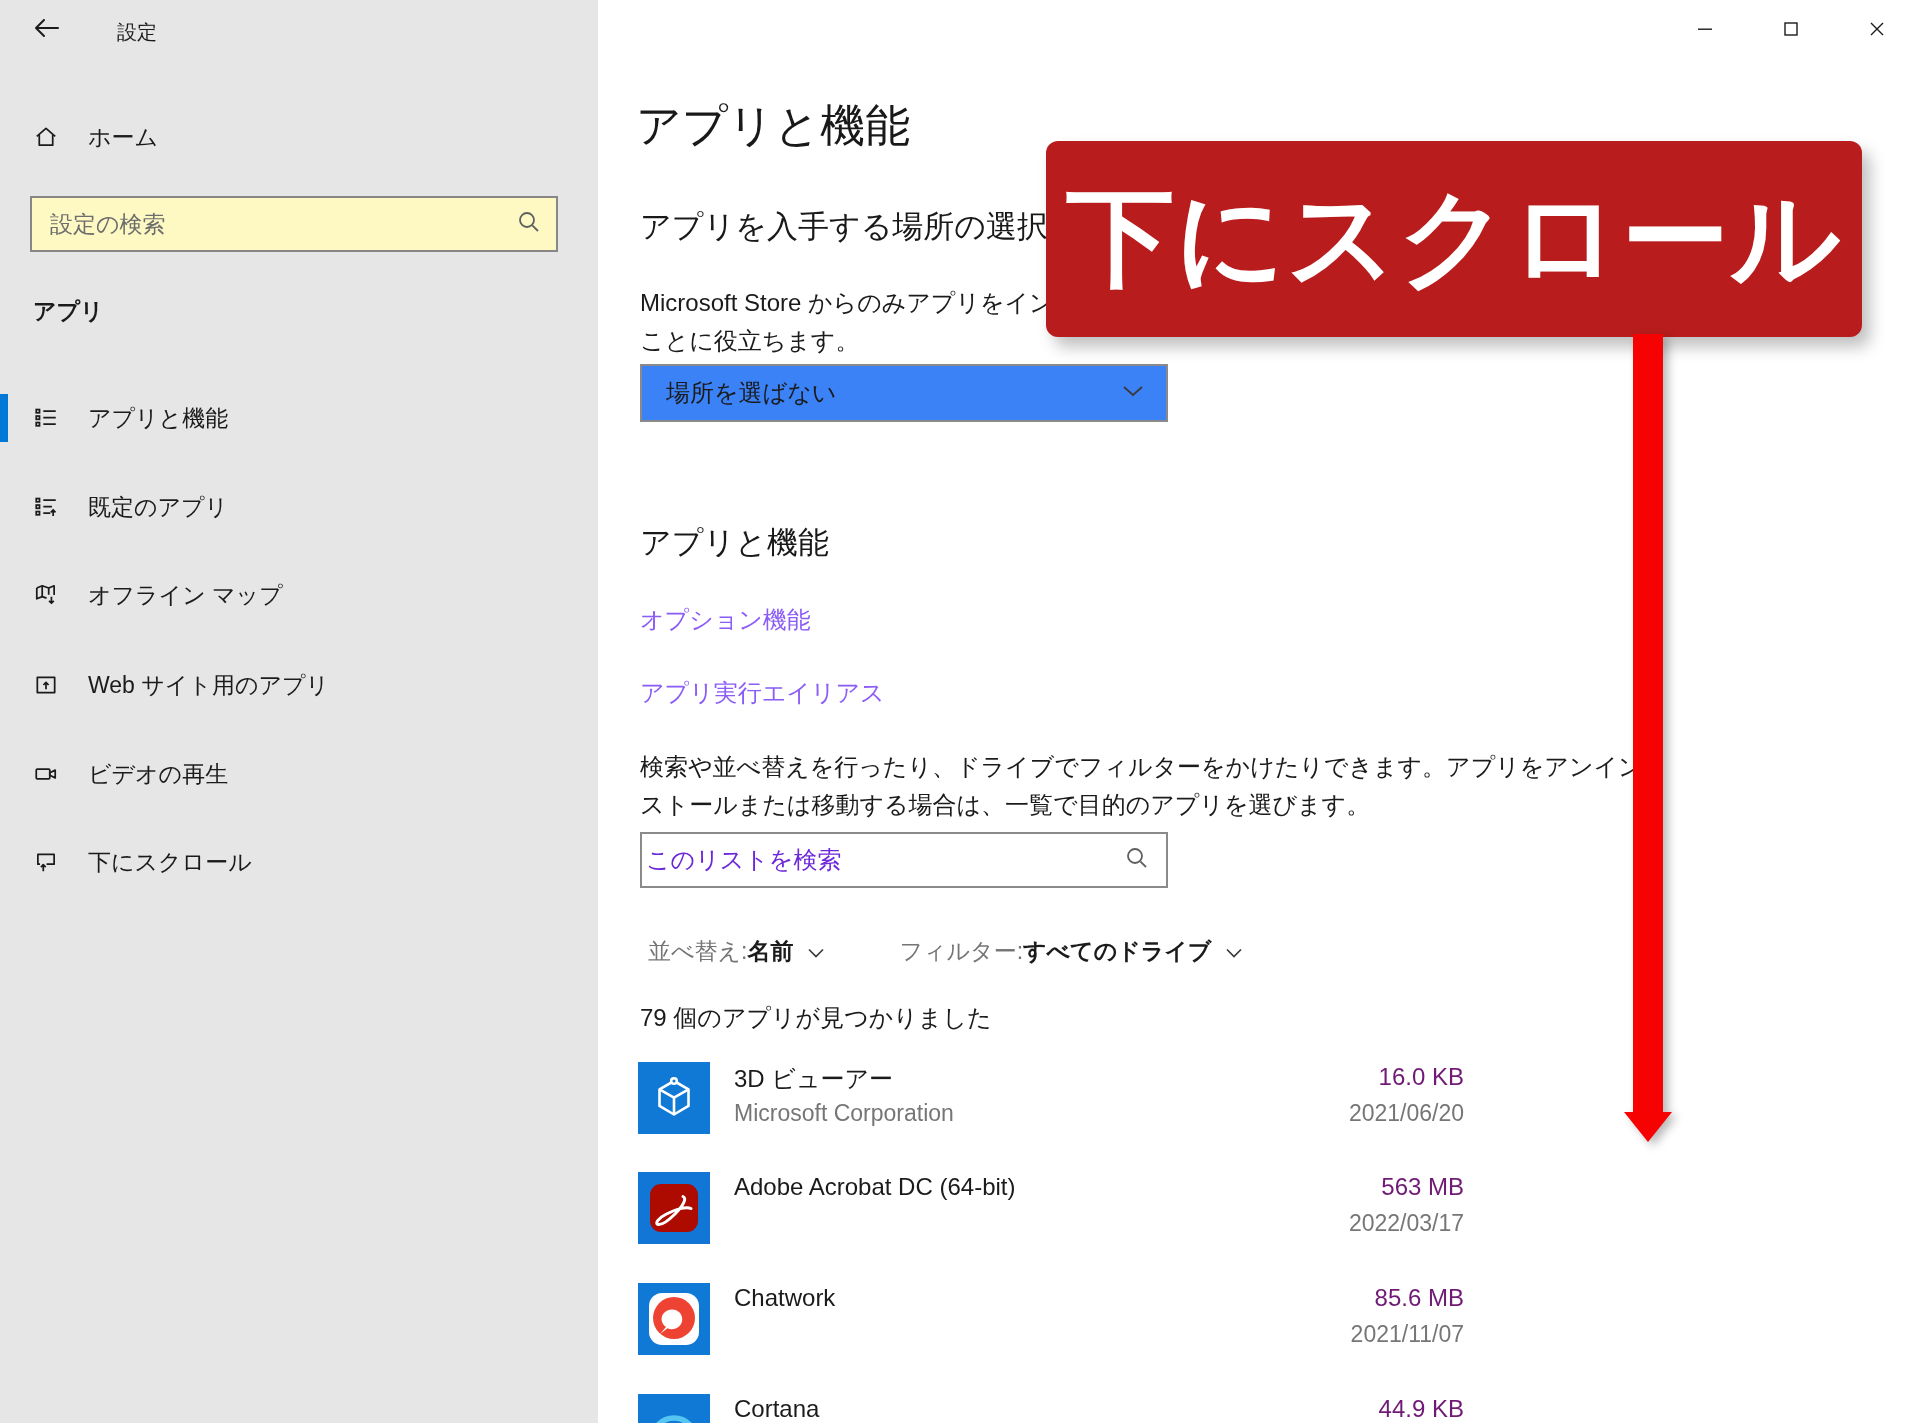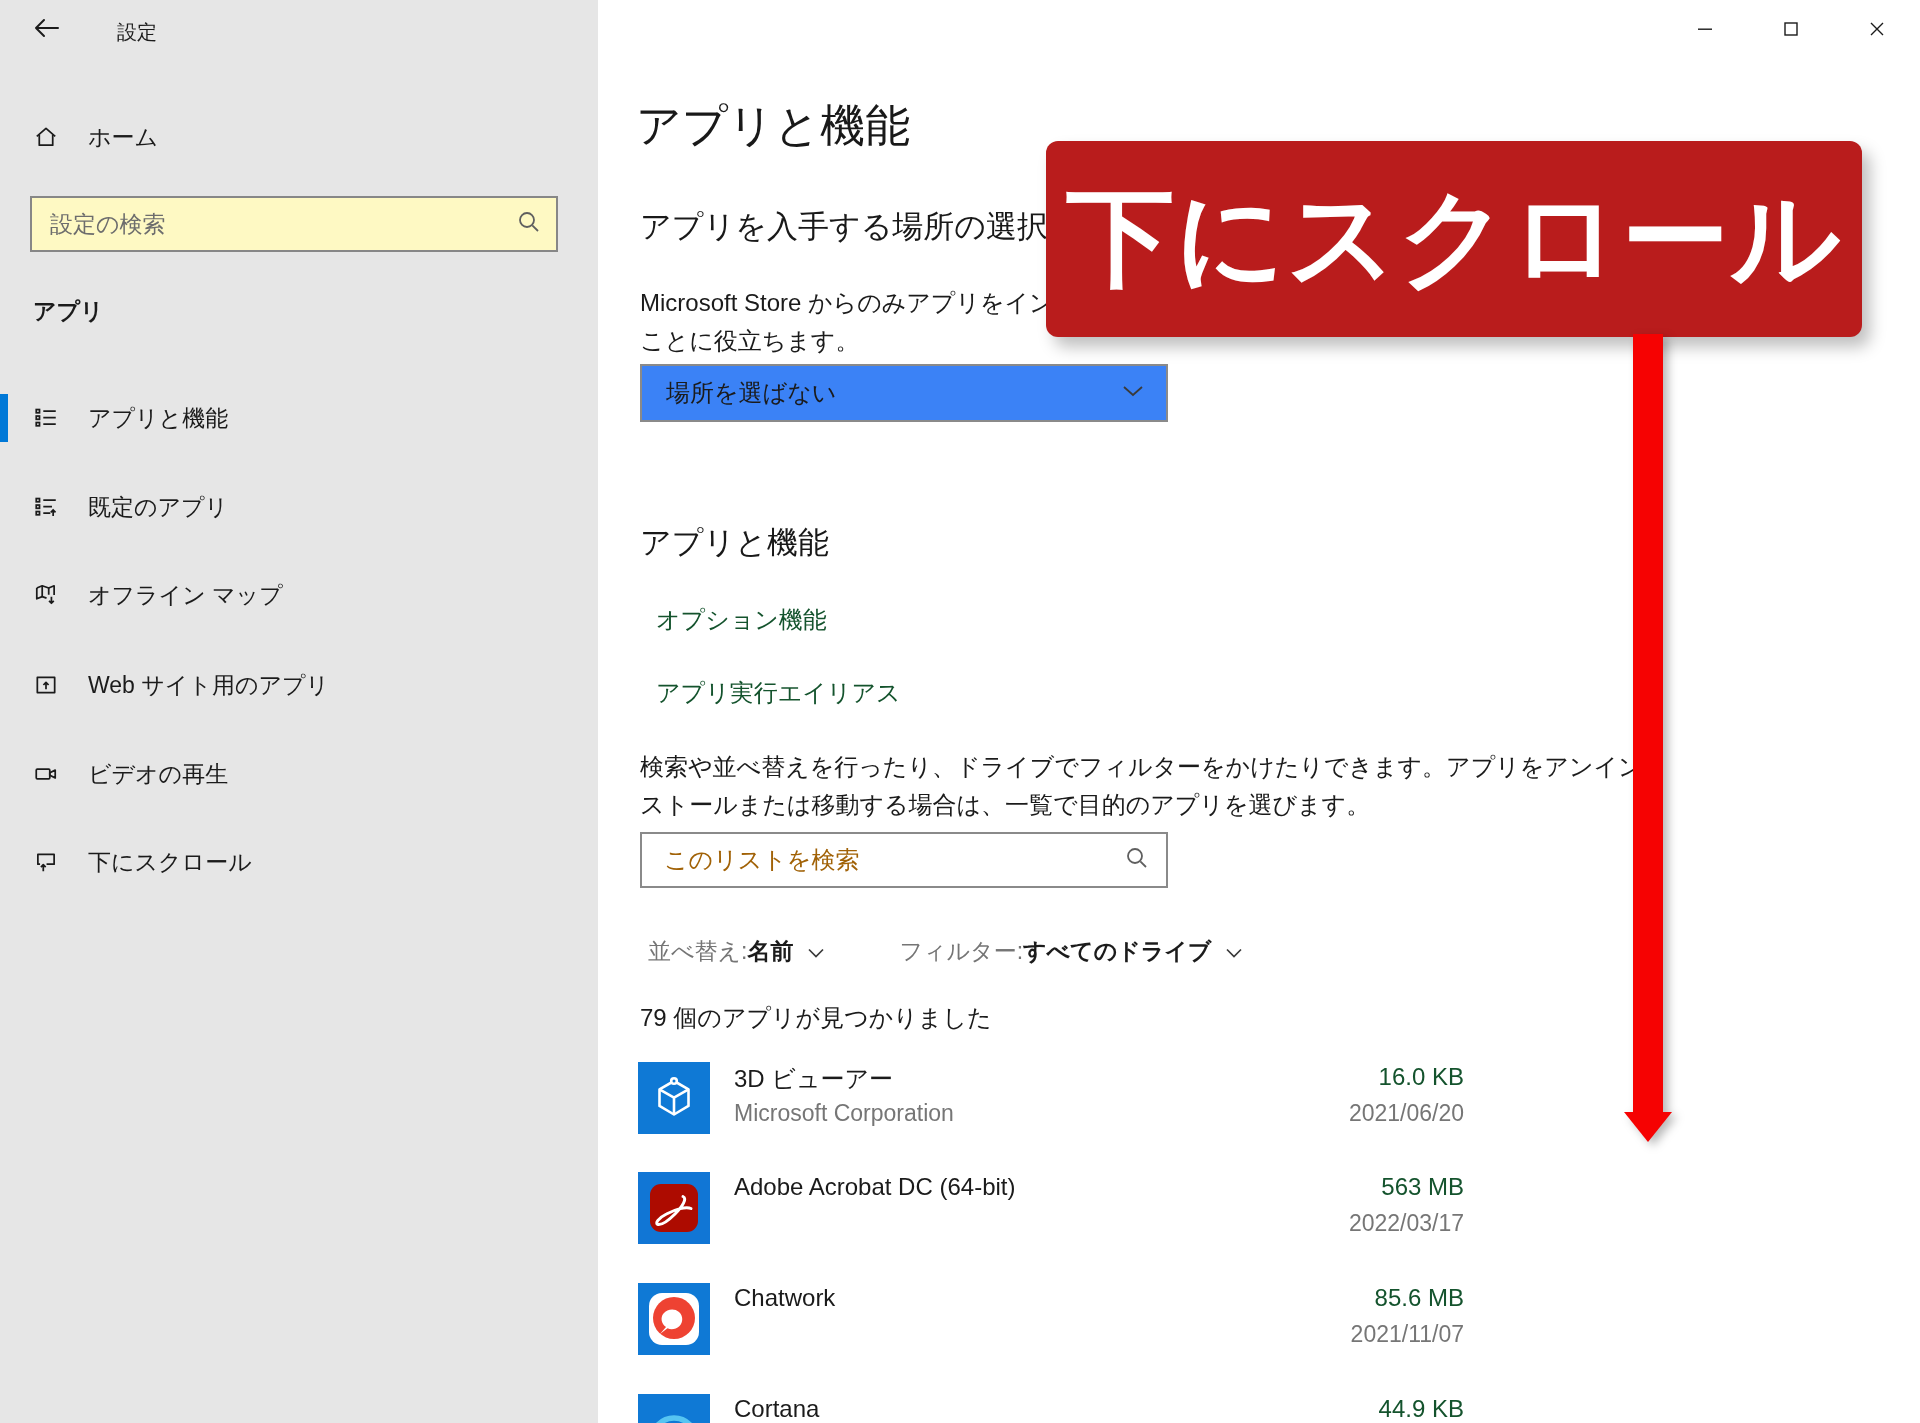--- a/index.html
+++ b/index.html
@@ -31,46 +31,46 @@
     position:absolute;left:30px;top:196px;width:524px;height:52px;background:#fef9c3;
     border:2px solid #878787;display:flex;align-items:center;
   }
   .side-search .ph{margin-left:18px;font-size:23px;color:#6d6d6d;flex:1;}
   .side-search .mag{margin-right:14px;}
 
   
   .page-title{left:636px;top:96px;font-size:45px;font-weight:400;color:#191919;}
   .sec-heading{font-size:31px;font-weight:400;color:#191919;white-space:nowrap;}
   .body-text{font-size:24px;line-height:38px;color:#1b1b1b;white-space:nowrap;}
-  .link{font-size:24px;color:#14532d;white-space:nowrap;margin-left:16px;}
+  .link{font-size:24px;color:#8b5cf6;white-space:nowrap;}
   .combo{
     left:640px;top:364px;width:524px;height:54px;border:2px solid #8a8a8a;background:#3b82f6;
     display:flex;align-items:center;
   }
   .combo .val{margin-left:24px;font-size:24px;flex:1;}
   .combo .chev{margin-right:22px;}
   .list-search{
     left:640px;top:832px;width:524px;height:52px;border:2px solid #8a8a8a;background:#fff;
     display:flex;align-items:center;
   }
-  .list-search .ph{margin-left:22px;font-size:24px;color:#a16207;flex:1;}
+  .list-search .ph{margin-left:4px;font-size:24px;color:#6d28d9;flex:1;}
   .list-search .mag{margin-right:16px;}
   .sortbar{left:648px;top:936px;display:flex;align-items:center;font-size:23px;}
   .sortbar .lab{color:#757575;}
   .sortbar .val{color:#1b1b1b;font-weight:600;}
   .sortbar .chev{margin-left:14px;}
   .sortbar .gap{width:74px;}
   .count{left:640px;top:1002px;font-size:24px;color:#1b1b1b;}
 
   
   .app-row{position:absolute;left:638px;width:826px;height:74px;}
   .tile{position:absolute;left:0;top:0;width:72px;height:72px;background:#0f79d5;overflow:hidden;}
   .app-name{position:absolute;left:96px;top:1px;font-size:24px;color:#1b1b1b;white-space:nowrap;}
   .app-pub{position:absolute;left:96px;top:38px;font-size:23px;color:#767676;white-space:nowrap;}
-  .app-size{position:absolute;right:0;top:1px;font-size:24px;color:#14532d;}
+  .app-size{position:absolute;right:0;top:1px;font-size:24px;color:#701a75;}
   .app-date{position:absolute;right:0;top:38px;font-size:23px;color:#767676;}
 
   
   .banner{
     left:1046px;top:141px;width:816px;height:196px;background:#b91c1c;border-radius:12px;
     display:flex;align-items:center;justify-content:center;z-index:6;
     box-shadow:8px 10px 16px rgba(0,0,0,0.25);
   }
   .banner .txt{
     color:#ffffff;font-size:108px;font-weight:600;letter-spacing:1px;white-space:nowrap;

